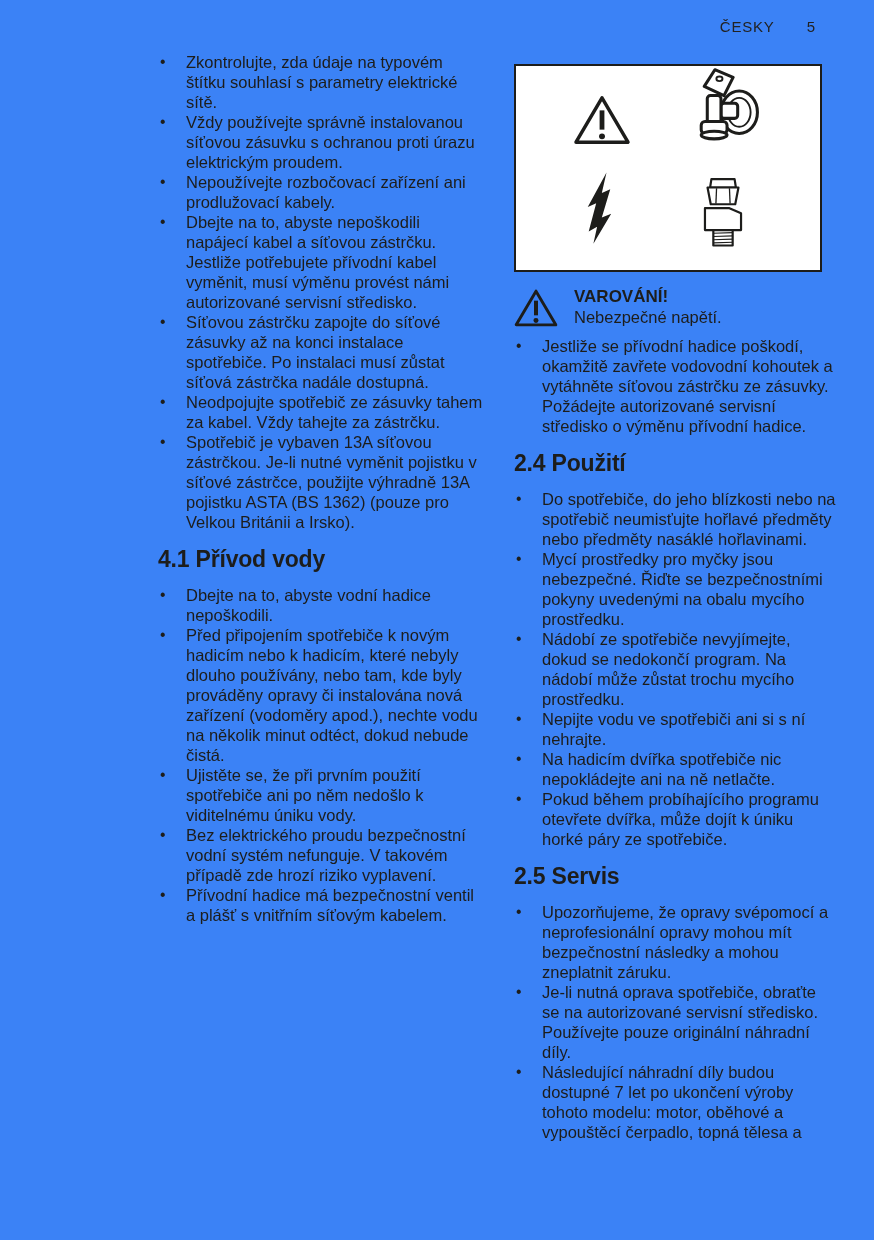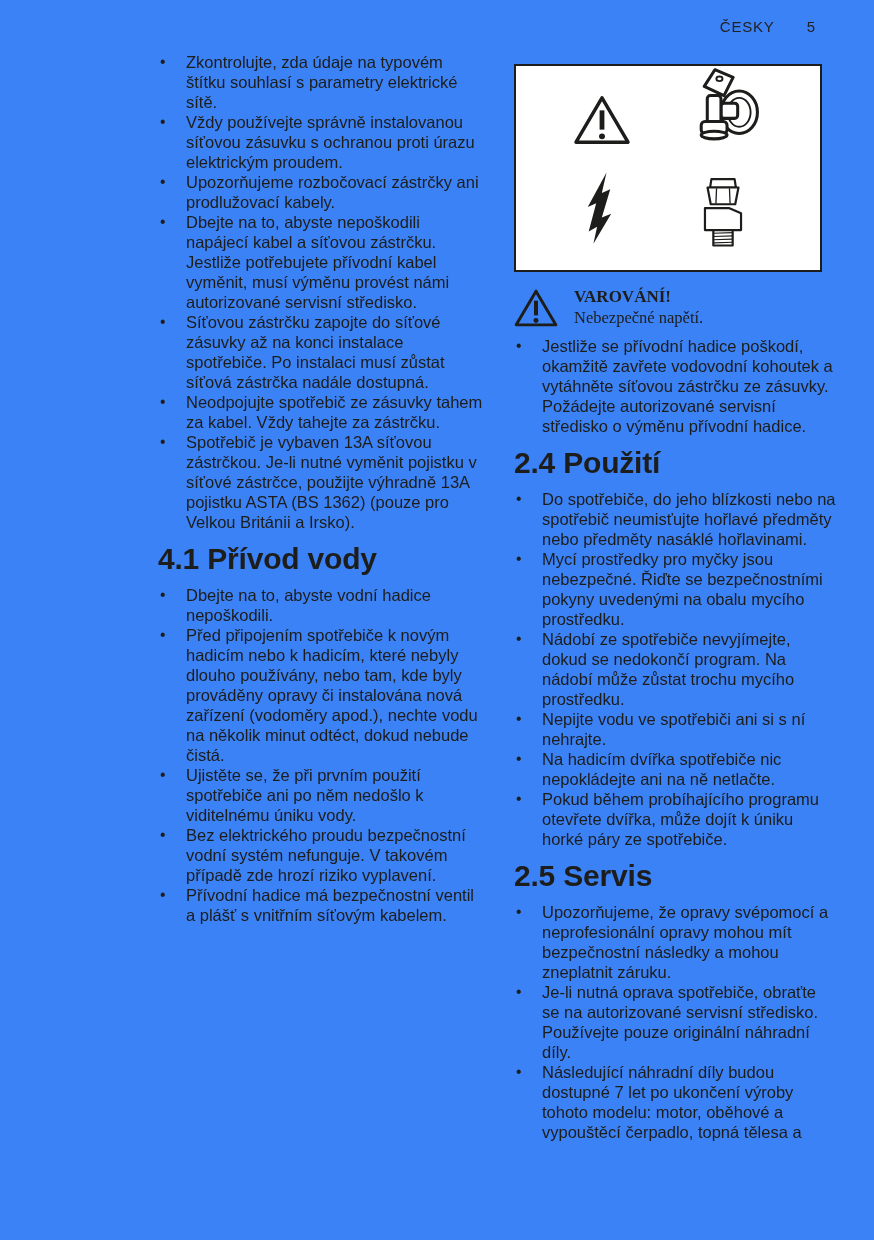--- a/index.html
+++ b/index.html
@@ -27,60 +27,60 @@
   
   ul.bullets { list-style:none; margin:0; padding:0; font-size:16.5px; line-height:20px; }
   ul.bullets li { position:relative; padding-left:28px; margin:0; }
   ul.bullets li::before {
     content:"\2022";
     position:absolute; left:2px; top:0;
     font-size:0.95em;
   }
 
   h2.section-title {
-    font-size:30px; line-height:24px; font-weight:bold;
+    font-size:23px; line-height:24px; font-weight:bold;
     margin:15px 0 14px 0; letter-spacing:-0.2px; color:#1d1d1b;
   }
 
   
   .icon-box {
     position:relative; box-sizing:border-box;
     width:308px; height:208px;
     border:2px solid #1d1d1b; background:#fff;
     margin:0 0 14px 0;
   }
   .fig-icon { position:absolute; }
   .fig-tri  { left:57px;  top:28px; }
   .fig-tap  { left:170px; top:2px; }
   .fig-bolt { left:68px;  top:104px; }
   .fig-conn { left:178px; top:96px; }
 
   
-  .warning { display:flex; align-items:flex-start; gap:16px; margin:0 0 8px 0;font-family:Liberation Serif, serif; }
+  .warning { display:flex; align-items:flex-start; gap:16px; margin:0 0 8px 0; }
   .warning .warn-icon { flex:0 0 auto; margin-top:2px; }
   .warn-title { font-weight:bold; font-size:17px; line-height:21px; }
   .warn-sub   { font-size:16.5px; line-height:21px; }
 
   .mt-sec { margin-top:16px; }
   svg .ink { stroke:#1d1d1b; }
 </style>
 </head>
 <body>
 
 <div class="page">
 
   <div class="page-header">
     <span>ČESKY</span><span class="pagenum">5</span>
   </div>
 
   <div class="col col-left">
     <ul class="bullets">
         <li><span>Zkontrolujte, zda údaje na typovém štítku souhlasí s parametry elektrické sítě.</span></li>
         <li><span>Vždy používejte správně instalovanou síťovou zásuvku s ochranou proti úrazu elektrickým proudem.</span></li>
-        <li><span>Upozorňujeme rozbočovací zástrčky ani prodlužovací kabely.</span></li>
+        <li><span>Nepoužívejte rozbočovací zařízení ani prodlužovací kabely.</span></li>
         <li><span>Dbejte na to, abyste nepoškodili napájecí kabel a síťovou zástrčku. Jestliže potřebujete přívodní kabel vyměnit, musí výměnu provést námi autorizované servisní středisko.</span></li>
         <li><span>Síťovou zástrčku zapojte do síťové zásuvky až na konci instalace spotřebiče. Po instalaci musí zůstat síťová zástrčka nadále dostupná.</span></li>
         <li><span>Neodpojujte spotřebič ze zásuvky tahem za kabel. Vždy tahejte za zástrčku.</span></li>
         <li><span>Spotřebič je vybaven 13A síťovou zástrčkou. Je-li nutné vyměnit pojistku v síťové zástrčce, použijte výhradně 13A pojistku ASTA (BS 1362) (pouze pro Velkou Británii a Irsko).</span></li>
       </ul>
 
     <h2 class="section-title">4.1 Přívod vody</h2>
 
     <ul class="bullets">
         <li><span>Dbejte na to, abyste vodní hadice nepoškodili.</span></li>

